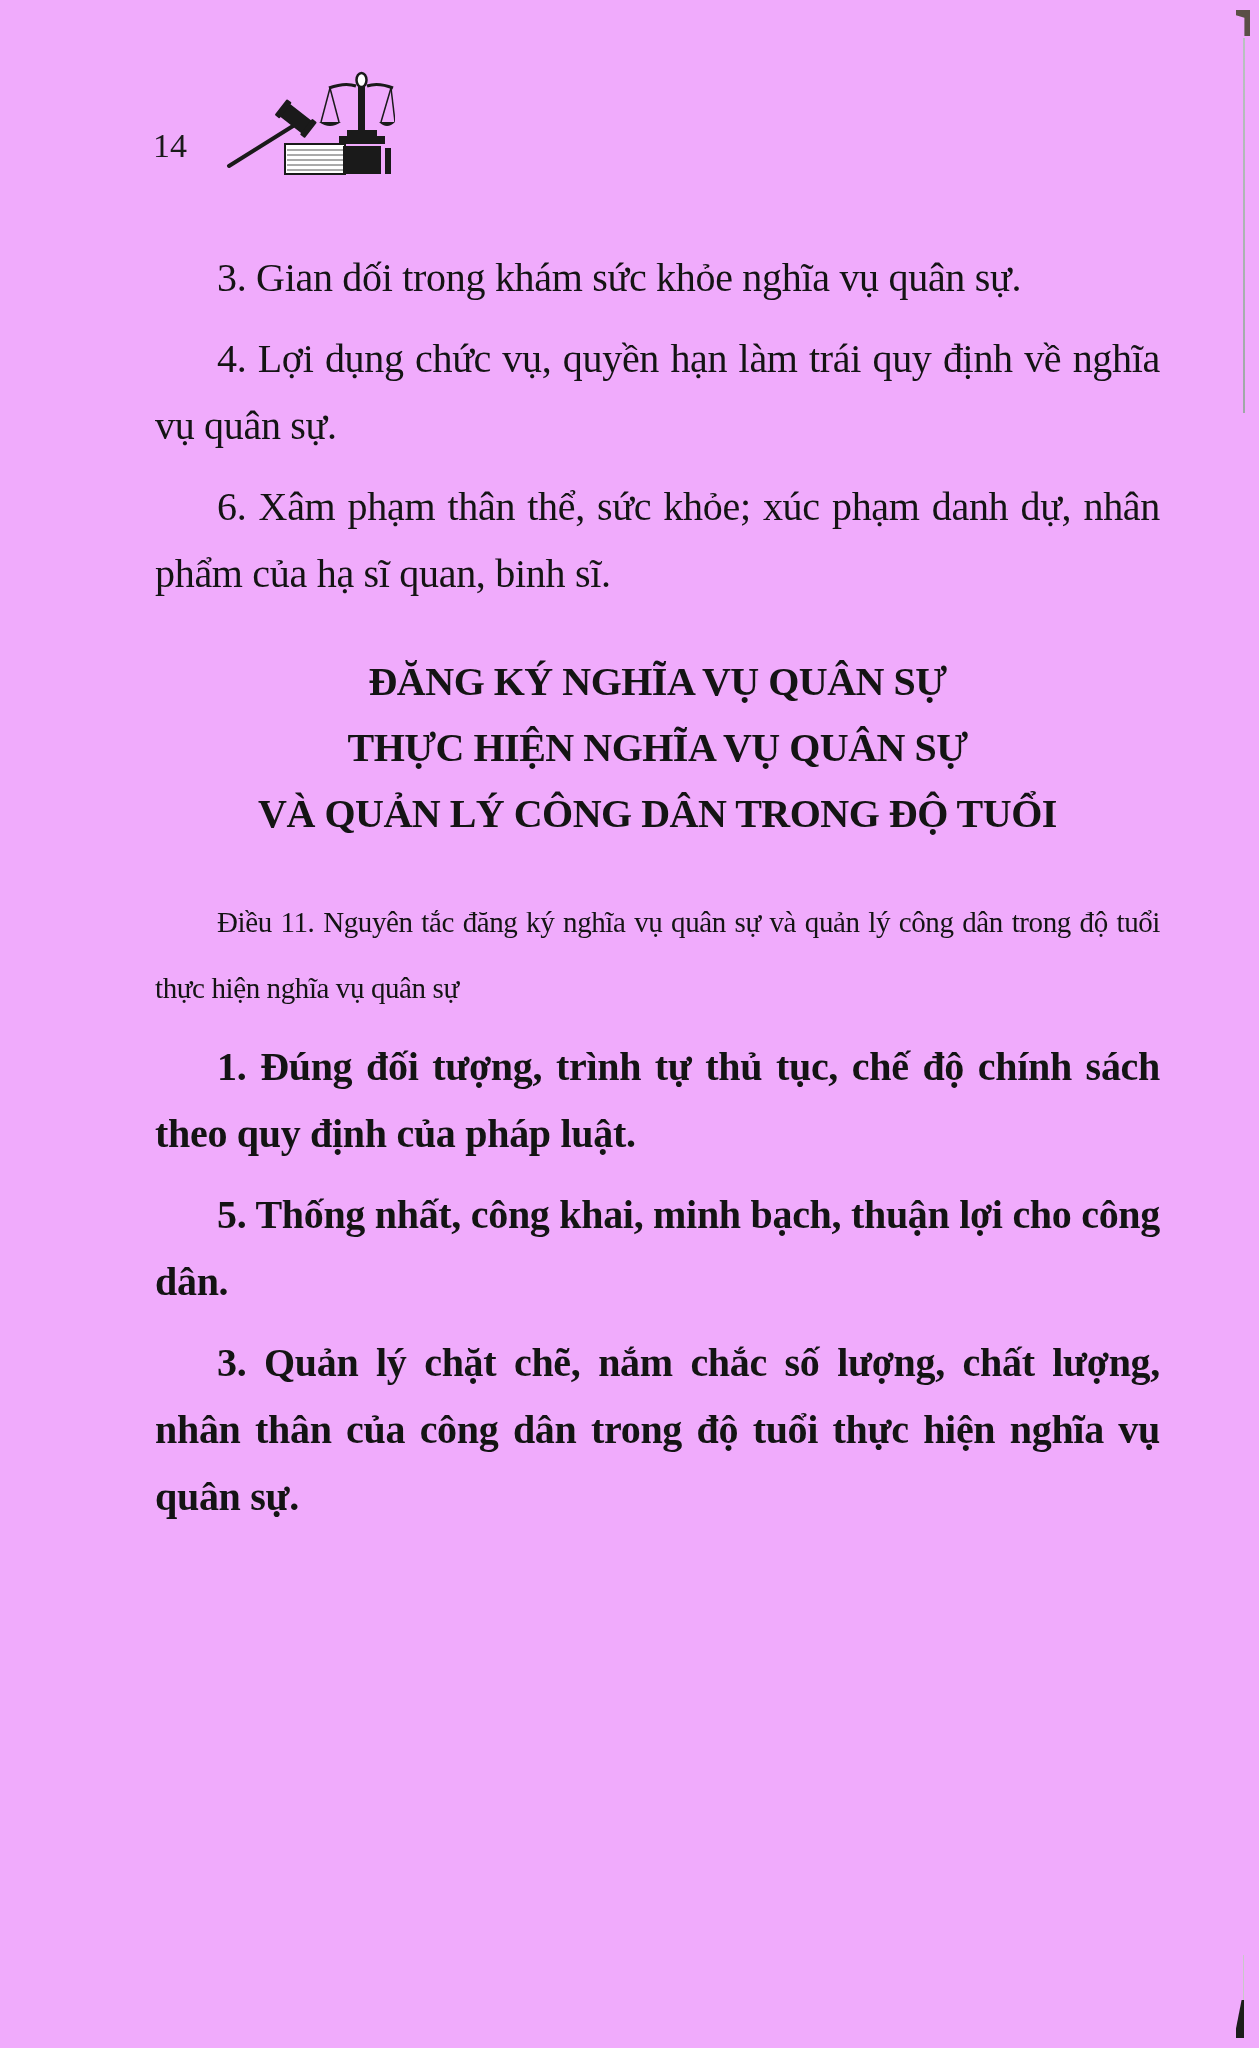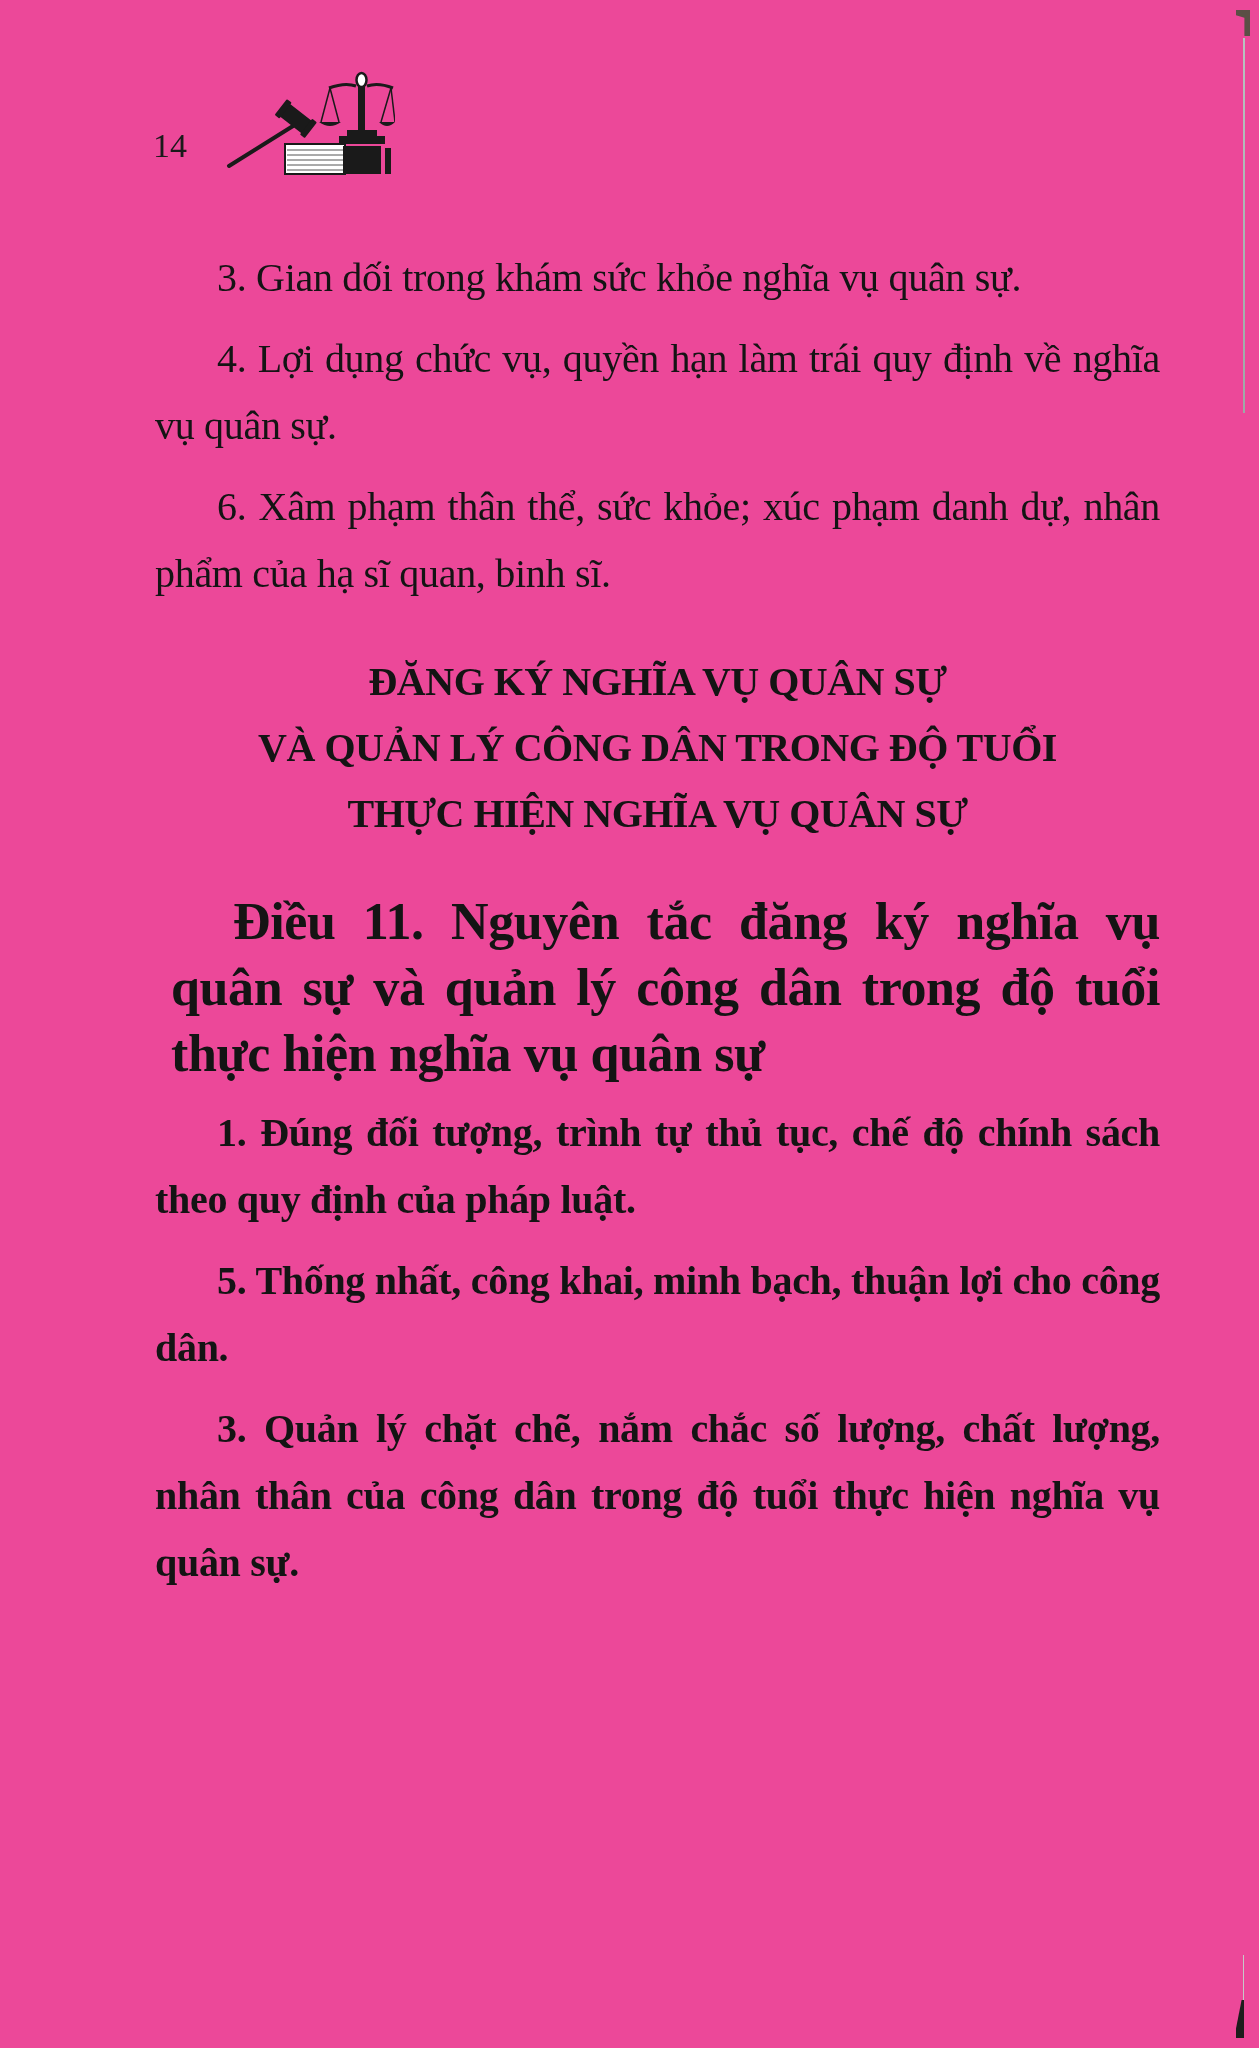--- a/index.html
+++ b/index.html
@@ -13,21 +13,21 @@
     position: relative;
     overflow: hidden;
     font-family: "Liberation Serif", "DejaVu Serif", serif;
     color: #141414;
   }
   .page {
     position: absolute;
     left: 0; top: 0;
     width: 1259px;
     height: 2048px;
-    background: #ec4899;
+    background: #f0abfc;
   }
   
   .page-number {
     position: absolute;
     left: 153px;
     top: 126px;
     font-size: 34px;
     line-height: 40px;
     color: #1a1a1a;
   }
@@ -66,24 +66,24 @@
     line-height: 56px;
     margin: 0;
   }
   .chapter-title {
     font-size: 40px;
     line-height: 66px;
     margin: 0;
     letter-spacing: -0.5px;
   }
   .article-heading {
-    margin: 42px 0 0 16px;
-    font-size: 52px;
+    margin: 42px 0 0 0;
+    font-size: 29px;
     line-height: 66px;
-    font-weight: bold;
+    font-weight: normal;
     text-indent: 62px;
     text-align: justify;
     letter-spacing: -0.4px;
   }
   .article-body {
     margin-top: 12px;
     font-weight: bold;
   }
   
   .edge-line {
@@ -168,22 +168,22 @@
   <div class="content">
 
     <section>
       <p class="para">3. Gian dối trong khám sức khỏe nghĩa vụ quân sự.</p>
       <p class="para">4. Lợi dụng chức vụ, quyền hạn làm trái quy định về nghĩa vụ quân sự.</p>
       <p class="para">6. Xâm phạm thân thể, sức khỏe; xúc phạm danh dự, nhân phẩm của hạ sĩ quan, binh sĩ.</p>
     </section>
 
     <section class="chapter">
       <p class="chapter-title">ĐĂNG KÝ NGHĨA VỤ QUÂN SỰ</p>
+      <p class="chapter-title">THỰC HIỆN NGHĨA VỤ QUÂN SỰ</p>
       <p class="chapter-title">VÀ QUẢN LÝ CÔNG DÂN TRONG ĐỘ TUỔI</p>
-      <p class="chapter-title">THỰC HIỆN NGHĨA VỤ QUÂN SỰ</p>
     </section>
 
     <section>
       <p class="article-heading">Điều 11. Nguyên tắc đăng ký nghĩa vụ quân sự và quản lý công dân trong độ tuổi thực hiện nghĩa vụ quân sự</p>
       <div class="article-body">
         <p class="para">1. Đúng đối tượng, trình tự thủ tục, chế độ chính sách theo quy định của pháp luật.</p>
         <p class="para">5. Thống nhất, công khai, minh bạch, thuận lợi cho công dân.</p>
         <p class="para">3. Quản lý chặt chẽ, nắm chắc số lượng, chất lượng, nhân thân của công dân trong độ tuổi thực hiện nghĩa vụ quân sự.</p>
       </div>
     </section>

